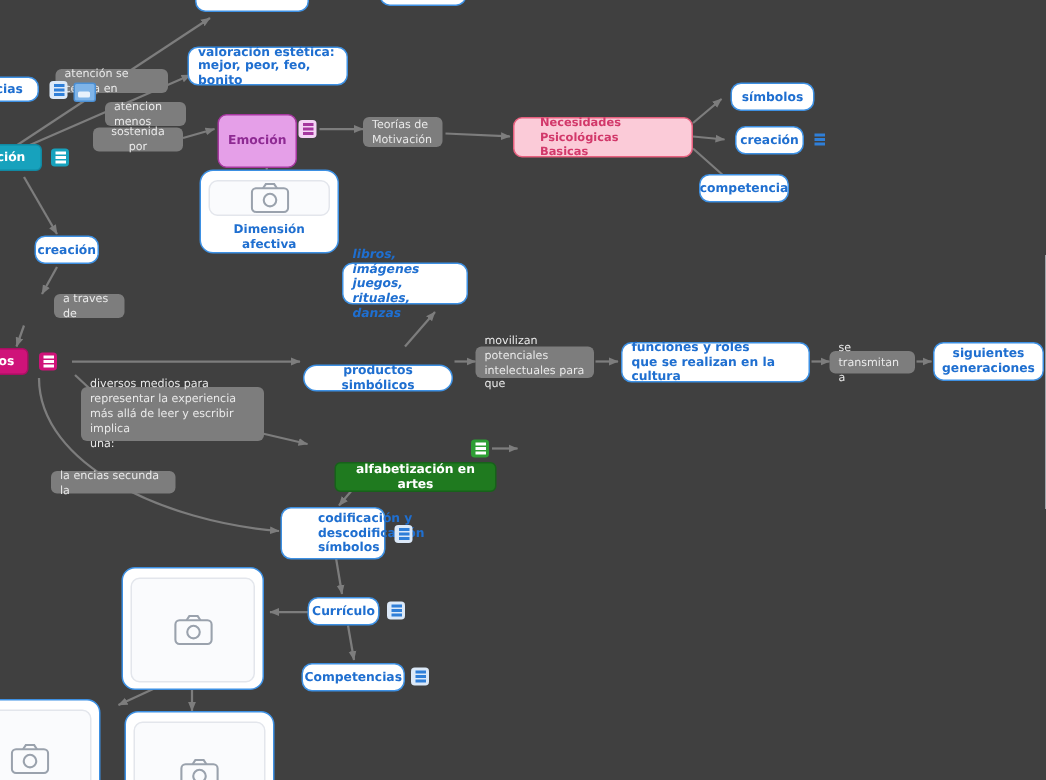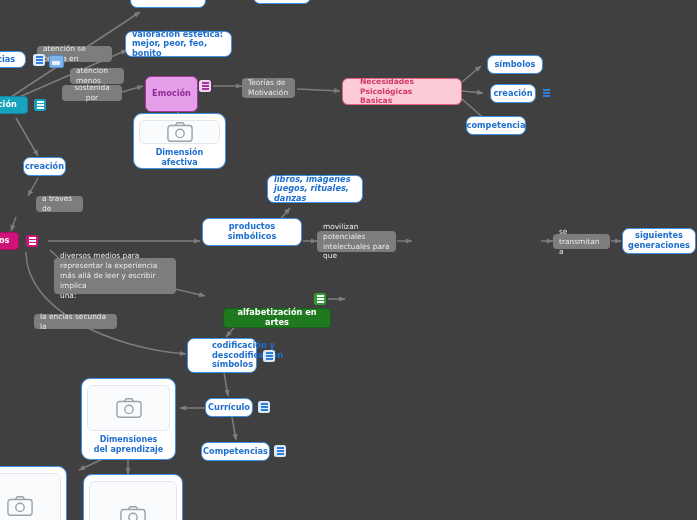--- a/index.html
+++ b/index.html
@@ -304,35 +304,37 @@
       <svg class="cam" viewBox="0 0 28 23">
         <rect x="1" y="4.5" width="26" height="17" rx="3" fill="none" stroke="#9aa2ad" stroke-width="1.5"></rect>
         <path d="M9 4.5 L11 1.5 L17 1.5 L19 4.5" fill="none" stroke="#9aa2ad" stroke-width="1.5"></path>
         <circle cx="14" cy="13" r="4.5" fill="none" stroke="#9aa2ad" stroke-width="1.5"></circle>
       </svg>
     </div>
     <div class="cap">Dimensión
 afectiva</div>
   </div>
 
-  <div class="node n-blue n-left" style="left:228px; top:175px; width:96px; height:28px; font-style:italic;margin-left:39px;">libros, imágenes
+  <div class="node n-blue n-left" style="left:228px; top:175px; width:84px; height:28px; font-style:italic;">libros, imágenes
 juegos, rituales, danzas</div>
 
   <div class="node n-grey" style="left:36px; top:196px; width:47px; height:16px;">a traves de</div>
 
   <div class="node n-magenta" style="left:-19px; top:232px; width:38px; height:18px;">olos</div>
   <div class="menu-ico mi-magenta" style="left:26px; top:235px;">
       <i></i>
     </div>
 
-  <div class="node n-blue" style="left:202px; top:218px; width:100px; height:28px;">productos simbólicos</div>
+  <div class="node n-blue" style="left:202px; top:243px; width:100px; height:18px;border-radius:10px;">productos simbólicos</div>
 
   <div class="node n-grey" style="left:317px; top:231px; width:79px; height:21px;">movilizan potenciales
 intelectuales para que</div>
 
+  <div class="node n-blue n-left" style="left:414px; top:228px; width:126px; height:27px;">funciones y roles
+que se realizan en la cultura</div>
 
   <div class="node n-grey" style="left:553px; top:234px; width:57px; height:15px;">se transmitan a</div>
 
   <div class="node n-grey" style="left:54px; top:258px; width:122px; height:36px;">diversos medios para
 representar la experiencia
 más allá de leer y escribir implica
 una:</div>
 
   <div class="node n-blue" style="left:622px; top:228px; width:74px; height:26px;">siguientes
 generaciones</div>
@@ -363,22 +365,20 @@
     </div>
 
   <div class="card" style="left:81px; top:378px; width:95px; height:82px;">
     <div class="thumb">
       <svg class="cam" viewBox="0 0 28 23">
         <rect x="1" y="4.5" width="26" height="17" rx="3" fill="none" stroke="#9aa2ad" stroke-width="1.5"></rect>
         <path d="M9 4.5 L11 1.5 L17 1.5 L19 4.5" fill="none" stroke="#9aa2ad" stroke-width="1.5"></path>
         <circle cx="14" cy="13" r="4.5" fill="none" stroke="#9aa2ad" stroke-width="1.5"></circle>
       </svg>
     </div>
-    <div class="cap">Dimensiones
-del aprendizaje</div>
   </div>
 
   <div class="card" style="left:-28px; top:466px; width:95px; height:82px;">
     <div class="thumb">
       <svg class="cam" viewBox="0 0 28 23">
         <rect x="1" y="4.5" width="26" height="17" rx="3" fill="none" stroke="#9aa2ad" stroke-width="1.5"></rect>
         <path d="M9 4.5 L11 1.5 L17 1.5 L19 4.5" fill="none" stroke="#9aa2ad" stroke-width="1.5"></path>
         <circle cx="14" cy="13" r="4.5" fill="none" stroke="#9aa2ad" stroke-width="1.5"></circle>
       </svg>
     </div>

